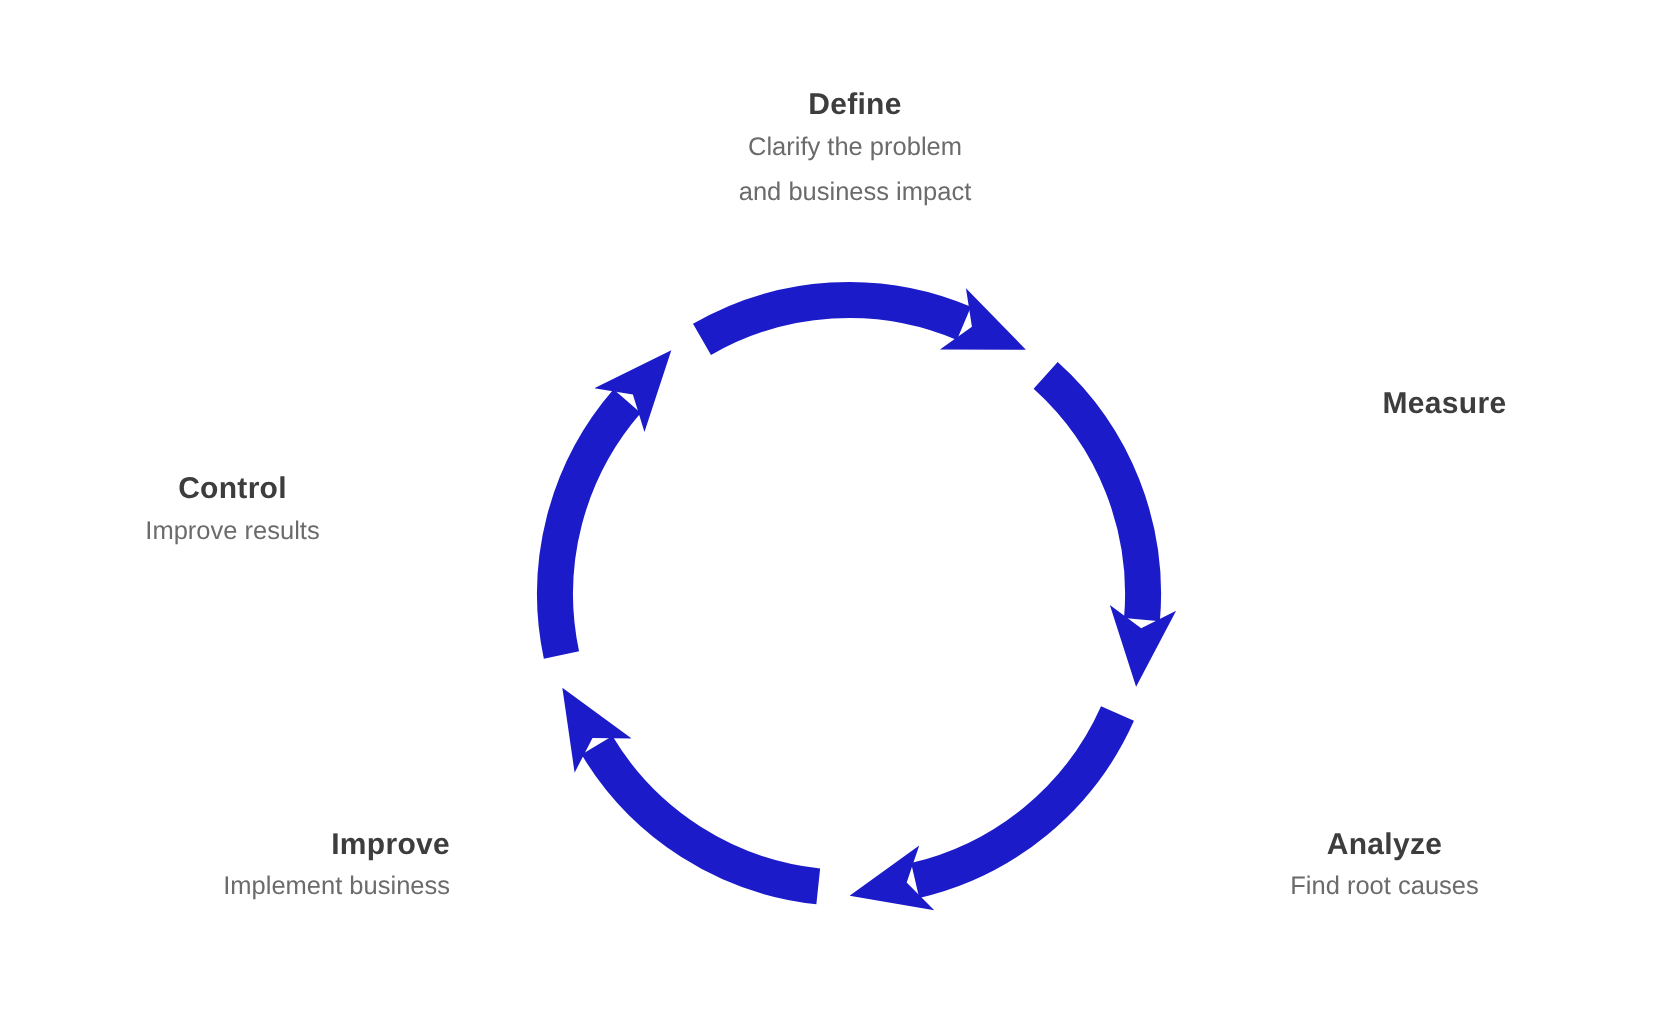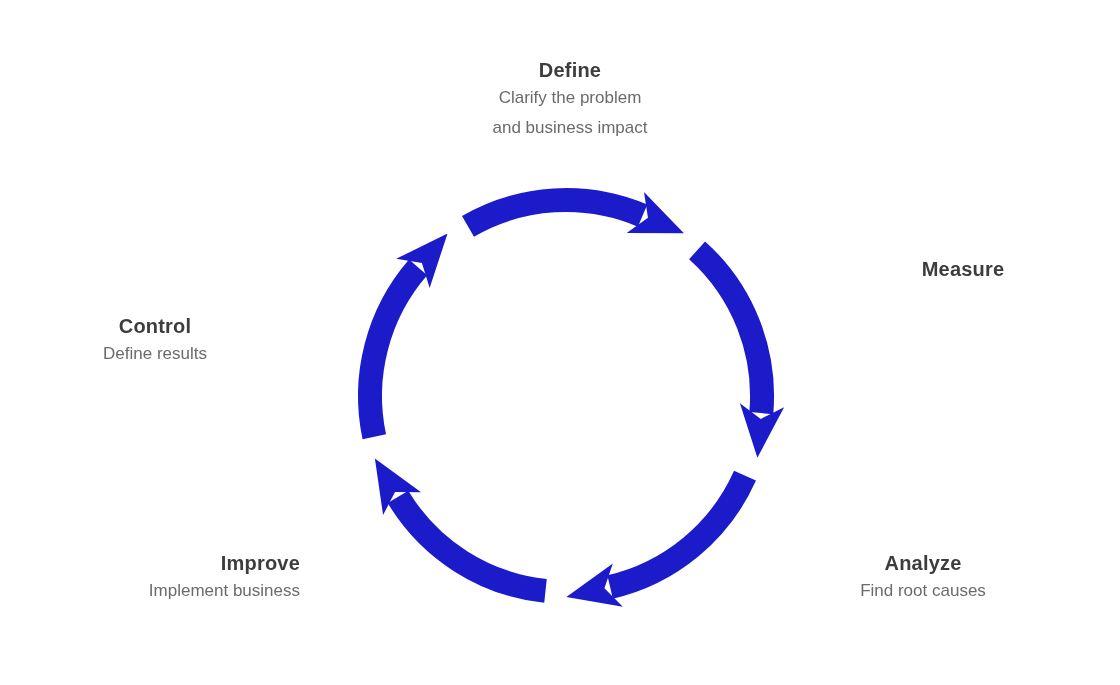--- a/index.html
+++ b/index.html
@@ -85,16 +85,16 @@
     <div class="desc">Find root causes</div>
   </div>
 
   <div class="step-label pos-bottom-left">
     <div class="title">Improve</div>
     <div class="desc">Implement business</div>
   </div>
 
   <div class="step-label pos-left">
     <div class="title">Control</div>
-    <div class="desc">Define results</div>
+    <div class="desc">Improve results</div>
   </div>
 
 </div>
 
 </body></html>

